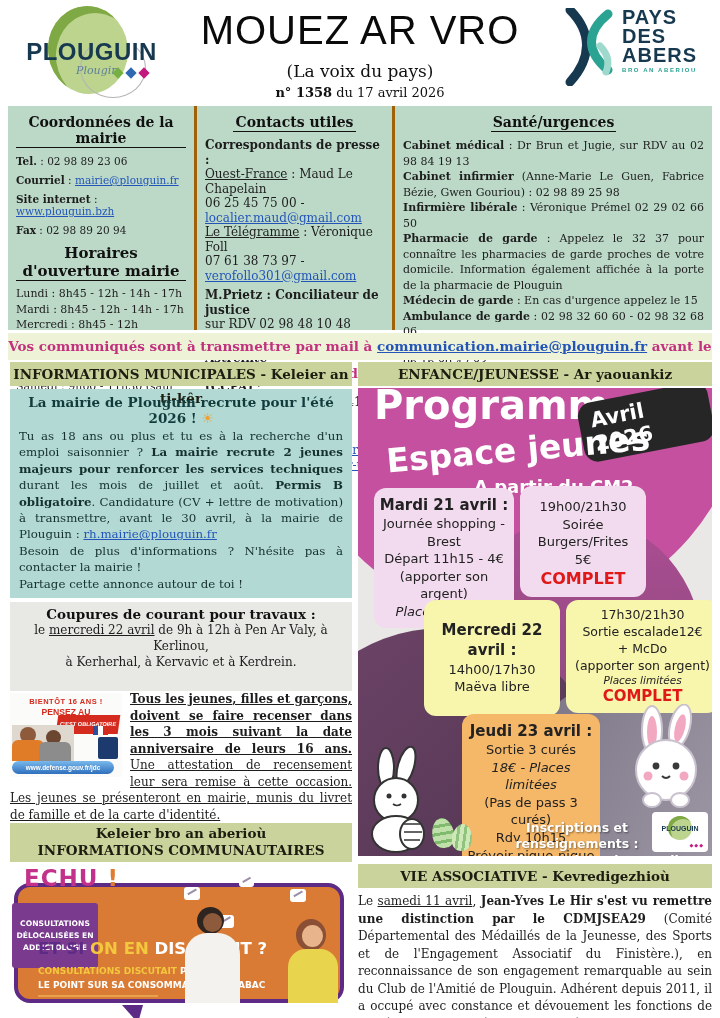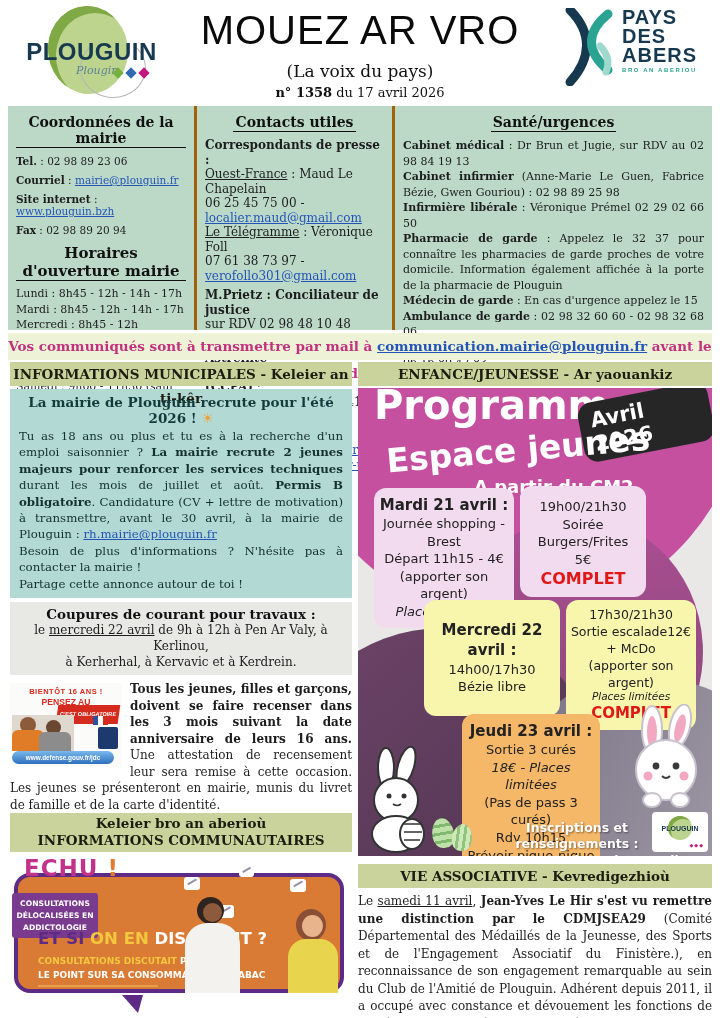--- a/index.html
+++ b/index.html
@@ -56,45 +56,45 @@
   .col-left { position:absolute; left:10px; top:362px; width:342px; }
   .col-right { position:absolute; left:358px; top:362px; width:354px; }
   .sec-bar { background:#c9d39b; text-align:center; font-weight:bold; font-size:13.5px; color:#1c1c10; height:24px; line-height:24px; }
   .sec-bar2 { background:#c9d39b; text-align:center; font-weight:bold; font-size:13.5px; color:#1c1c10; padding:2px 0 3px 0; line-height:17px; }
 
   .teal-box { background:#b2d9d3; margin-top:3px; padding:5px 9px 6px 9px; }
   .teal-box .t { text-align:center; font-weight:bold; font-size:13.5px; color:#123c3c; margin-bottom:2px; }
   .sun { color:#f0a030; font-weight:normal; }
   .teal-box .body { font-size:11.8px; line-height:16.4px; text-align:justify; color:#15312e; }
 
-  .gray-box { background:#e8e8e4; margin-top:4px; padding:4px 8px 5px 8px; text-align:center; }
+  .gray-box { background:#e8e8e4; margin-top:4px; padding:4px 8px 21px 8px; text-align:center; }
   .gray-box .t { font-weight:bold; font-size:13.5px; color:#111; }
   .gray-box .body { font-size:12px; line-height:16px; }
   .u { text-decoration:underline; }
 
-  .census { margin-top:6px; overflow:hidden; font-size:12px; line-height:16.5px; text-align:justify; }
+  .census { overflow:hidden; font-size:12px; line-height:16.5px; text-align:justify;text-decoration:underline; }
   .census-img { float:left; width:112px; height:84px; margin:2px 8px 2px 0; position:relative; background:#fbfbf9; font-family:"Liberation Sans", sans-serif; }
   .ci-l1 { position:absolute; top:1px; left:0; width:100%; text-align:center; font-size:7.5px; font-weight:bold; color:#d42b1e; letter-spacing:.5px; }
   .ci-l2 { position:absolute; top:11px; left:0; width:100%; text-align:center; font-size:8.6px; font-weight:800; color:#d42b1e; }
   .ci-l3 { position:absolute; top:22px; right:3px; background:#d42b1e; color:#fff; font-size:5.6px; font-weight:bold; padding:1px 3px; transform:skewX(-8deg); }
   .ci-photo { position:absolute; left:2px; top:32px; width:62px; height:36px; overflow:hidden; background:#ded8cf; }
   .ci-head1 { position:absolute; left:8px; top:2px; width:16px; height:16px; border-radius:50%; background:#8d5a3b; }
   .ci-body1 { position:absolute; left:0px; top:15px; width:32px; height:22px; border-radius:6px 6px 0 0; background:#e07b28; }
   .ci-head2 { position:absolute; left:34px; top:5px; width:15px; height:15px; border-radius:50%; background:#6b4630; }
   .ci-body2 { position:absolute; left:27px; top:17px; width:32px; height:20px; border-radius:6px 6px 0 0; background:#8c8c8c; }
   .ci-flag { position:absolute; right:14px; top:33px; width:15px; height:9px; background:linear-gradient(90deg,#2e4f9e 33%,#fff 33%,#fff 66%,#d42b1e 66%); }
   .ci-block { position:absolute; right:4px; top:44px; width:20px; height:22px; background:#1d3a6e; border-radius:2px; }
   .ci-url { position:absolute; left:2px; bottom:3px; width:102px; height:13px; border-radius:7px; background:linear-gradient(#79b9ec,#2f6fbd); color:#fff; font-size:6.4px; font-weight:bold; text-align:center; line-height:13px; }
 
   .echu { position:relative; height:164px; margin-top:5px; background:#fff; font-family:"DejaVu Sans", sans-serif; }
   .echu-bubble { position:absolute; left:4px; top:16px; width:330px; height:120px; background:#d97b35; border:4px solid #5d2b85; border-radius:16px; }
   .echu-tail { position:absolute; left:112px; top:138px; width:0; height:0; border-left:16px solid transparent; border-right:5px solid transparent; border-top:18px solid #5d2b85; }
   .echu-logo { position:absolute; left:14px; top:-2px; font-weight:800; font-size:23px; letter-spacing:1px; }
   .echu-logo .a { color:#c2318a; } .echu-logo .bb { color:#e07b2f; }
-  .echu-pbox { position:absolute; left:2px; top:36px; width:86px; background:#7a3b8f; color:#fff; font-size:7.6px; font-weight:bold; text-align:center; line-height:1.55; padding:5px 3px; border-radius:3px; }
+  .echu-pbox { position:absolute; left:2px; top:36px; width:86px; background:#7a3b8f; color:#fff; font-size:7.6px; font-weight:bold; text-align:center; line-height:1.55; padding:15px 3px; border-radius:3px; }
   .echu-q { position:absolute; left:28px; top:72px; font-weight:800; font-size:16.5px; }
   .echu-q .q1 { color:#5d2b85; } .echu-q .q2 { color:#f3c73e; } .echu-q .q3 { color:#fff; }
   .echu-sub { position:absolute; left:28px; top:98px; font-size:9px; font-weight:bold; line-height:1.55; color:#fff; }
   .echu-sub .hl { color:#f3c73e; }
   .echu-line { position:absolute; left:28px; top:128px; width:120px; border-top:2px solid #e8a14c; }
   .tb { position:absolute; background:#fff; border-radius:3px; }
   .tb i { display:block; width:60%; height:1.5px; background:#9a8fa6; margin:4px auto 0 auto; transform:rotate(-30deg); }
   .man-head { position:absolute; right:128px; top:40px; width:27px; height:27px; border-radius:50%; background:#2e2420; }
   .man-face { position:absolute; right:130px; top:46px; width:19px; height:19px; border-radius:50%; background:#8d5a3b; }
   .man-body { position:absolute; right:112px; top:66px; width:55px; height:70px; border-radius:22px 22px 0 0; background:#f4f2ee; }
@@ -112,21 +112,21 @@
   .po-sub { position:absolute; left:28px; top:42px; font-size:33px; font-weight:800; color:#fff; transform:rotate(-5deg); z-index:3; }
   .po-badge { position:absolute; left:222px; top:4px; background:#262626; color:#fff; font-size:21px; font-weight:bold; padding:6px 12px; border-radius:14px; transform:rotate(-11deg); z-index:3; }
   .po-level { position:absolute; left:116px; top:88px; font-size:18px; font-weight:bold; color:#fff; z-index:3; }
   .card { position:absolute; border-radius:12px; text-align:center; z-index:3; font-size:13px; line-height:1.35; color:#222; padding:7px 3px; }
   .card .t { font-weight:bold; font-size:15px; }
   .card .it { font-style:italic; }
   .card .full { color:#e01818; font-weight:800; font-size:16px; }
   .card1 { left:16px; top:100px; width:140px; background:#f3dbef; }
   .card2 { left:162px; top:98px; width:126px; background:#f3dbef; padding-top:12px; }
   .card3 { left:66px; top:212px; width:136px; background:#f8f5ad; padding:20px 3px; }
-  .card4 { left:208px; top:212px; width:130px; background:#f8f5ad; font-size:12.5px; }
+  .card4 { left:208px; top:212px; width:153px; background:#f8f5ad; font-size:12.5px; }
   .card4 .sm { font-size:10.5px; font-style:italic; line-height:1.1; }
   .card4 .full { font-size:15px; }
   .card5 { left:104px; top:326px; width:138px; background:#f5b768; }
   .po-contact { position:absolute; left:112px; top:432px; width:214px; z-index:4; color:#fff; font-weight:bold; font-size:12.5px; line-height:1.3; text-align:center; text-shadow:1px 1px 2px rgba(0,0,0,.45); }
   .bunny-r { position:absolute; right:4px; top:316px; z-index:3; }
   .bunny-l { position:absolute; left:2px; top:358px; z-index:3; }
   .egg { position:absolute; z-index:4; border-radius:50% 50% 46% 46% / 60% 60% 40% 40%; }
   .egg1 { left:74px; top:430px; width:22px; height:30px; background:repeating-linear-gradient(0deg,#bfe0a8 0 5px,#7fba6e 5px 8px); transform:rotate(-10deg); }
   .egg2 { left:94px; top:436px; width:20px; height:27px; background:repeating-linear-gradient(90deg,#cfe8b8 0 4px,#8fc47e 4px 7px); transform:rotate(8deg); }
   .mini-logo { position:absolute; right:4px; top:424px; width:56px; height:40px; background:#fff; border-radius:4px; z-index:4; text-align:center; }
@@ -320,21 +320,21 @@
     </div>
     <div class="card card2">
       <div>19h00/21h30</div>
       <div>Soirée Burgers/Frites</div>
       <div>5€</div>
       <div class="full">COMPLET</div>
     </div>
     <div class="card card3">
       <div class="t">Mercredi 22 avril :</div>
       <div>14h00/17h30</div>
-      <div>Bézie libre</div>
+      <div>Maëva libre</div>
     </div>
     <div class="card card4">
       <div>17h30/21h30</div>
       <div>Sortie escalade12€</div>
       <div>+ McDo</div>
       <div>(apporter son argent)</div>
       <div class="sm">Places limitées</div>
       <div class="full">COMPLET</div>
     </div>
     <div class="card card5">

